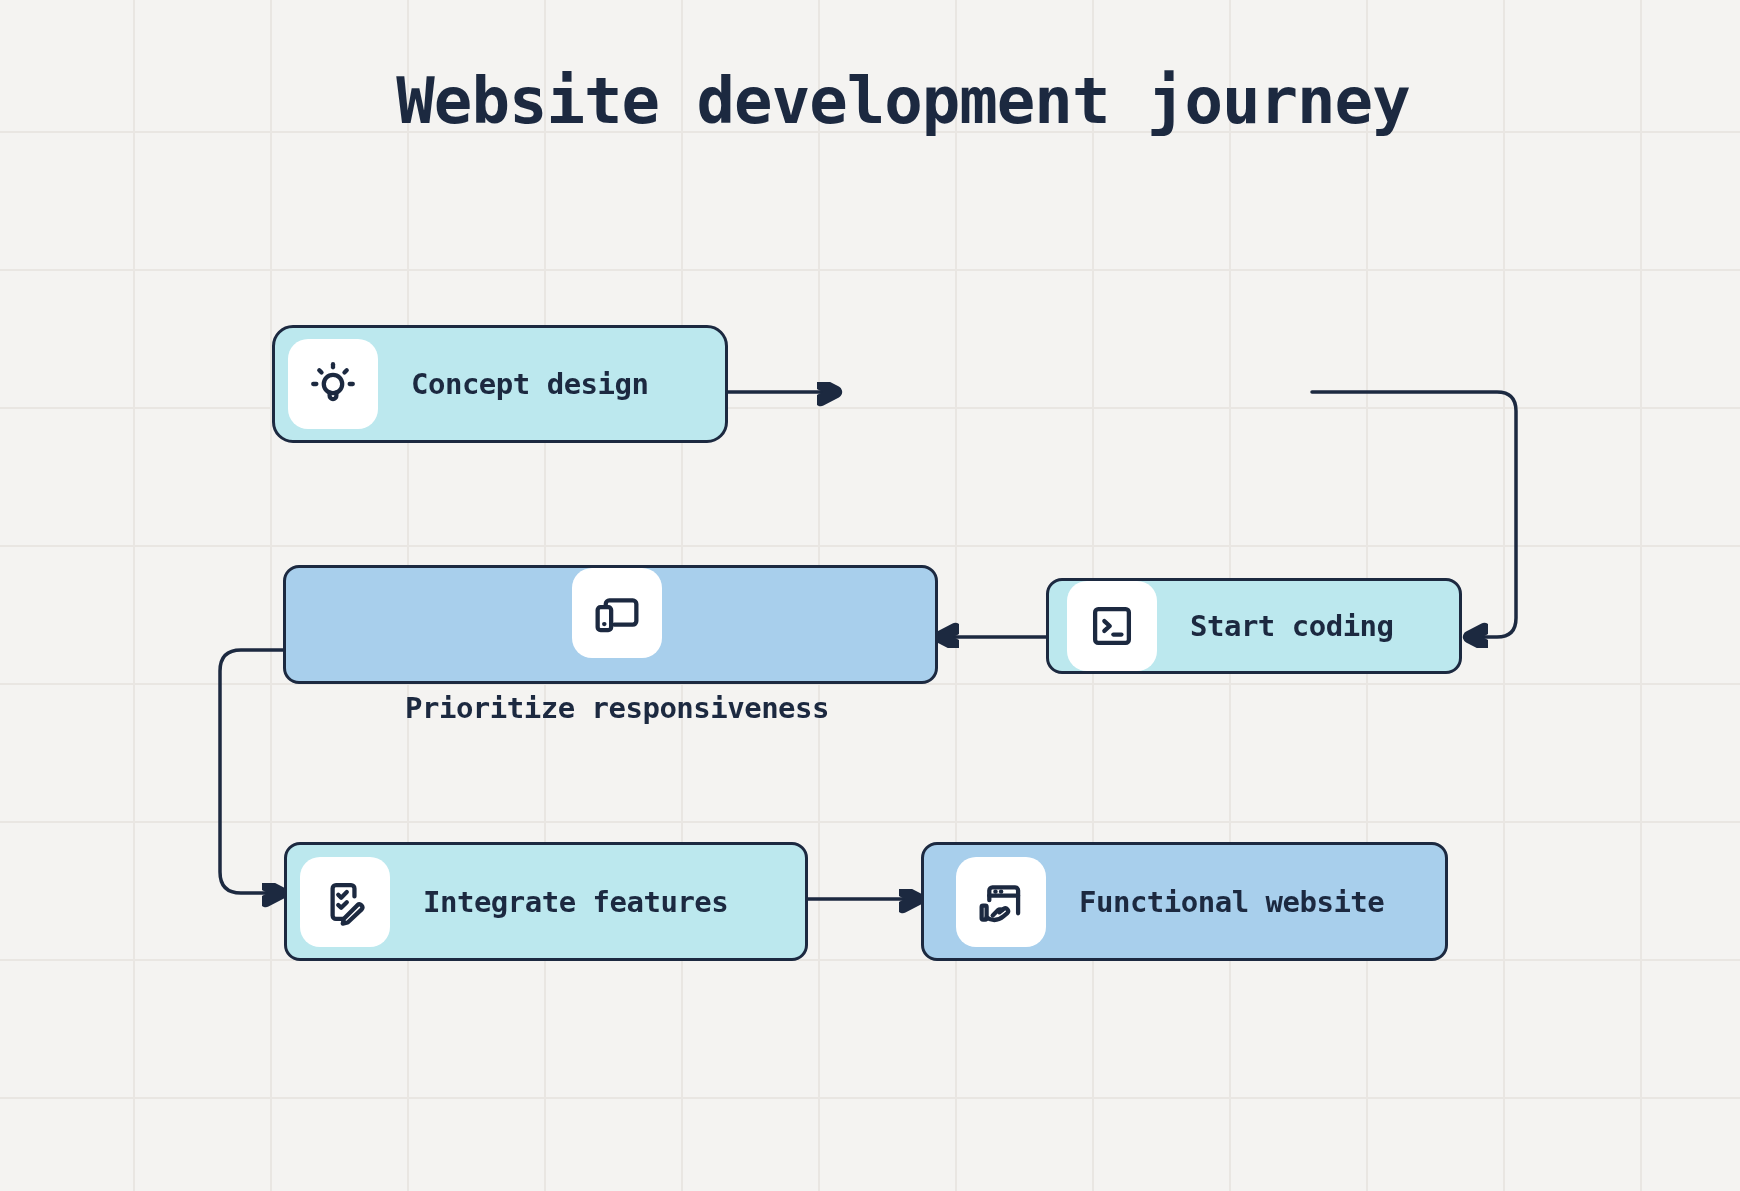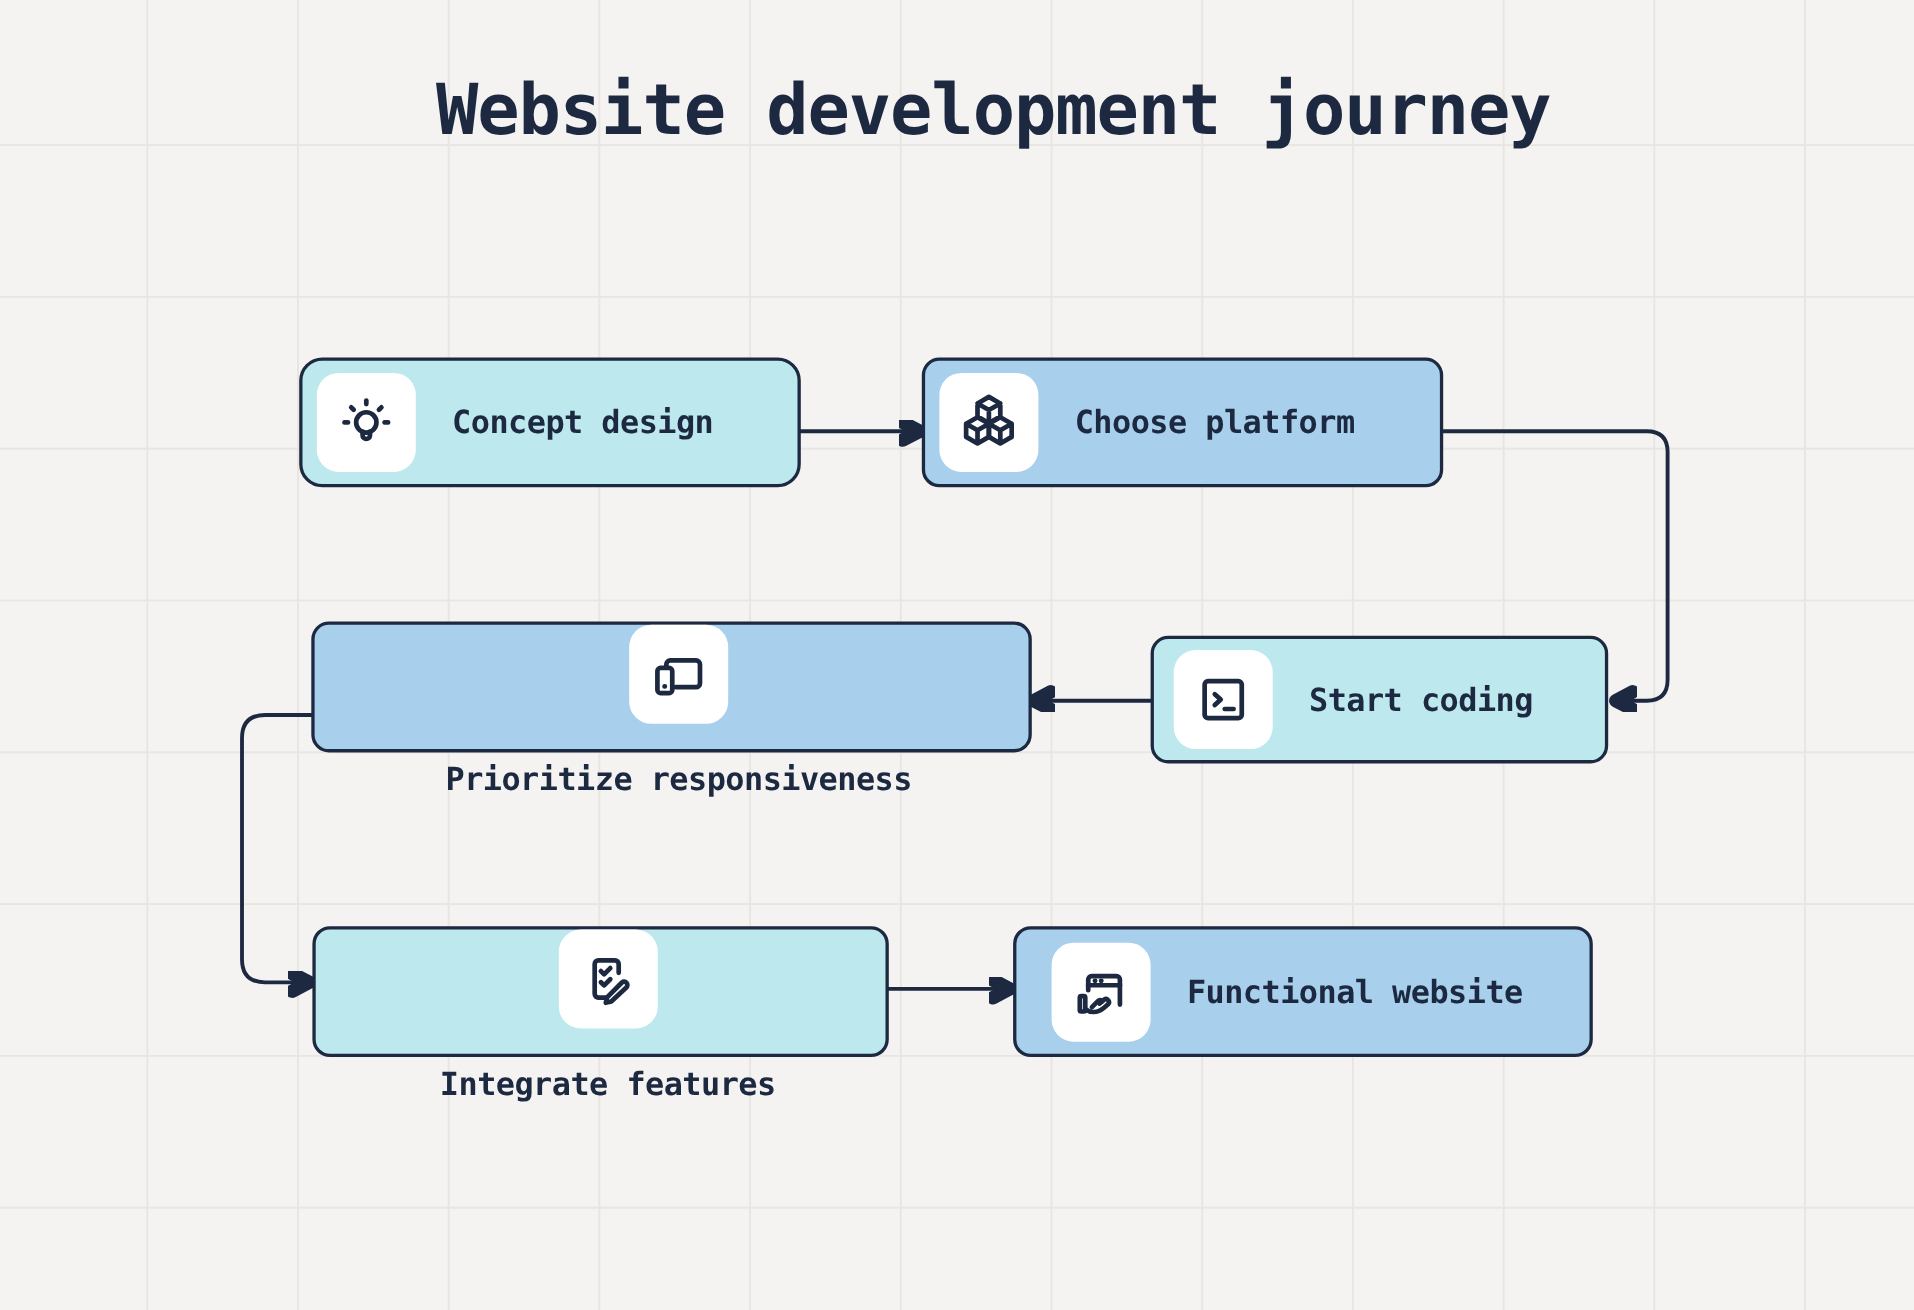--- a/index.html
+++ b/index.html
@@ -73,60 +73,44 @@
         <path d="M12 4.6V3.2"></path>
         <path d="M6.9 6.9 5.9 5.9"></path>
         <path d="M17.1 6.9l1-1"></path>
         <path d="M4.6 12H3.2"></path>
         <path d="M20.8 12h-1.4"></path>
       </svg>
     </div>
     <div class="label">Concept design</div>
   </div>
 
-  <div class="node blue" style="left:838px;top:325px;width:474px;height:118px;">
-    <div class="tile">
-      <svg viewBox="0 0 24 24" fill="none" stroke="currentColor" stroke-width="1.9" stroke-linecap="round" stroke-linejoin="round">
-        <g transform="translate(12,7)">
-          <path d="M0 -5.3 L4.6 -2.65 V2.65 L0 5.3 L-4.6 2.65 V-2.65 Z M-4.6 -2.65 L0 0 L4.6 -2.65 M0 0 V5.3"></path>
-        </g>
-        <g transform="translate(7.4,15.2)">
-          <path d="M0 -5.3 L4.6 -2.65 V2.65 L0 5.3 L-4.6 2.65 V-2.65 Z M-4.6 -2.65 L0 0 L4.6 -2.65 M0 0 V5.3"></path>
-        </g>
-        <g transform="translate(16.6,15.2)">
-          <path d="M0 -5.3 L4.6 -2.65 V2.65 L0 5.3 L-4.6 2.65 V-2.65 Z M-4.6 -2.65 L0 0 L4.6 -2.65 M0 0 V5.3"></path>
-        </g>
-      </svg>
-    </div>
-    <div class="label">Choose platform</div>
-  </div>
 
   <div class="node blue" style="left:283px;top:565px;width:655px;height:119px;flex-direction:column;">
     <div class="tile">
       <svg viewBox="0 0 24 24" fill="none" stroke="currentColor" stroke-width="1.9" stroke-linecap="round" stroke-linejoin="round">
         <path d="M7 8.6V8a1.6 1.6 0 0 1 1.6-1.6H19A1.6 1.6 0 0 1 20.6 8v7.6a1.6 1.6 0 0 1-1.6 1.6h-8.2"></path>
         <rect x="3.4" y="9.4" width="6" height="10.2" rx="1.3"></rect>
         <path d="M6.3 16.9h.1"></path>
       </svg>
     </div>
     <div class="label">Prioritize responsiveness</div>
   </div>
 
-  <div class="node cyan" style="left:1046px;top:578px;width:416px;height:116px;padding-left:18px;">
+  <div class="node cyan" style="left:1046px;top:578px;width:416px;height:96px;padding-left:18px;">
     <div class="tile">
       <svg viewBox="0 0 24 24" fill="none" stroke="currentColor" stroke-width="1.9" stroke-linecap="round" stroke-linejoin="round">
         <rect x="4.5" y="4.5" width="15" height="15" rx="1.4"></rect>
         <path d="m8.6 9.8 2.4 2.2-2.4 2.2"></path>
         <path d="M12.6 15.8h3.6"></path>
       </svg>
     </div>
     <div class="label">Start coding</div>
   </div>
 
-  <div class="node cyan" style="left:284px;top:842px;width:524px;height:119px;flex-direction:column;">
+  <div class="node cyan" style="left:284px;top:842px;width:524px;height:119px;">
     <div class="tile">
       <svg viewBox="0 0 24 24" fill="none" stroke="currentColor" stroke-width="1.9" stroke-linecap="round" stroke-linejoin="round">
         <path d="M16.2 9.5V6A1.5 1.5 0 0 0 14.7 4.5H8A1.5 1.5 0 0 0 6.5 6v12A1.5 1.5 0 0 0 8 19.5h3.2"></path>
         <path d="m9 8.8 1.3 1.3 2.5-2.5"></path>
         <path d="m9 13.3 1.3 1.3 2.5-2.5"></path>
         <path d="M13.2 21.1l-2.2.5.5-2.2 6-6a1.35 1.35 0 0 1 1.9 1.9z"></path>
       </svg>
     </div>
     <div class="label">Integrate features</div>
   </div>

